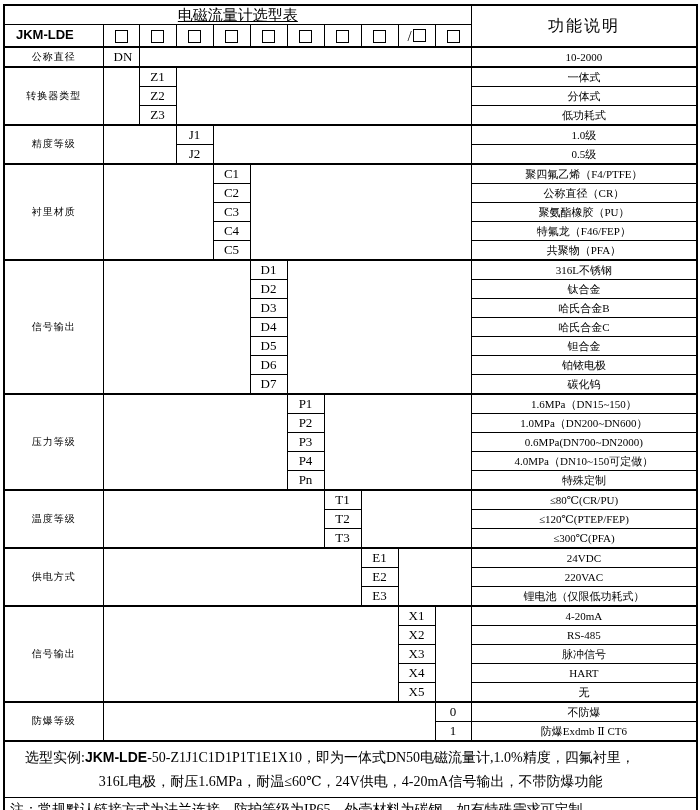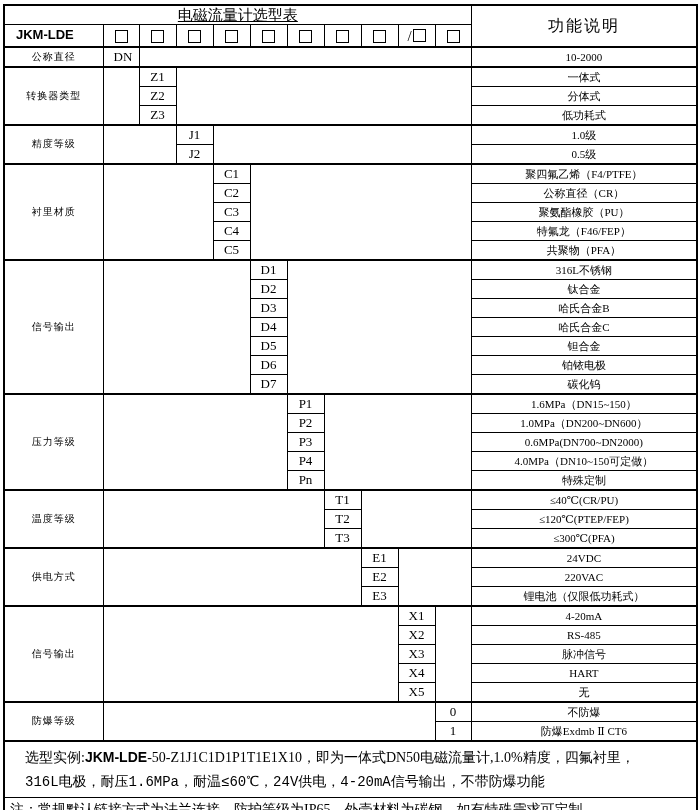--- a/index.html
+++ b/index.html
@@ -17,21 +17,21 @@
   td.model{font-family:"Liberation Sans","DejaVu Sans",sans-serif;font-weight:bold;font-size:13px;text-align:left;padding-left:11px;}
   td.lbl{font-size:10px;letter-spacing:1px;}
   td.code{font-size:13px;}
   td.codeL{text-align:left;padding-left:10px;}
   td.val{font-size:11px;}
   .box{display:inline-block;width:11px;height:11px;border:1.5px solid #000;vertical-align:middle;background:#fff;}
   td.cb{text-align:center;}
   .slash{font-size:15px;margin-right:1px;vertical-align:middle;}
   td.notes{text-align:left;font-size:14px;white-space:normal;line-height:24px;padding:3px 20px;}
   .noteline1{text-align:left;}
-  .noteline2{font-family:Liberation Mono, monospace;}
+  .noteline2{text-align:center;}
   .boldmodel{font-family:"Liberation Sans","DejaVu Sans",sans-serif;font-weight:bold;}
   td.bottomnote{text-align:left;font-size:14px;padding:2px 5px;height:20px;white-space:normal;line-height:19px;}
 </style>
 </head>
 <body>
 
 <div class="wrap">
 <table>
   <colgroup>
     <col style="width:99px">
@@ -181,21 +181,21 @@
   <tr class="r">
     <td class="code">Pn</td>
     <td class="val">特殊定制</td>
   </tr>
 
   <tr class="r sec">
     <td class="lbl" rowspan="3">温度等级</td>
     <td colspan="6" rowspan="3"></td>
     <td class="code">T1</td>
     <td colspan="3" rowspan="3"></td>
-    <td class="val">≤40℃(CR/PU)</td>
+    <td class="val">≤80℃(CR/PU)</td>
   </tr>
   <tr class="r">
     <td class="code">T2</td>
     <td class="val">≤120℃(PTEP/FEP)</td>
   </tr>
   <tr class="r">
     <td class="code">T3</td>
     <td class="val">≤300℃(PFA)</td>
   </tr>
 

